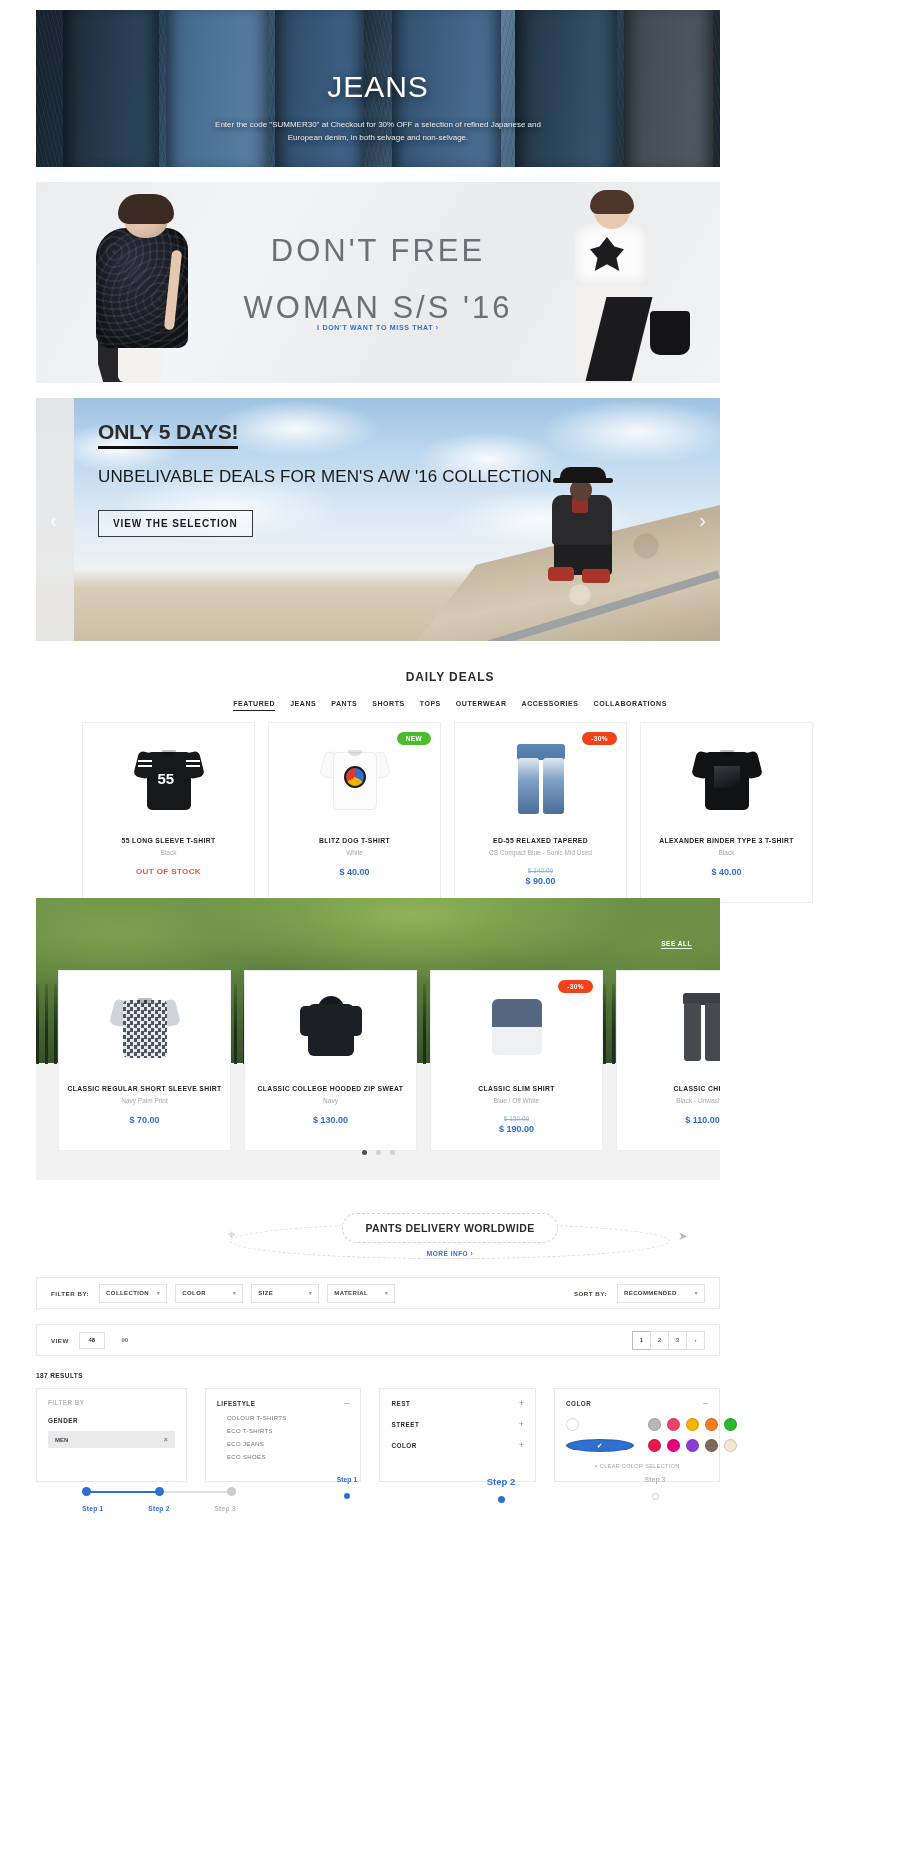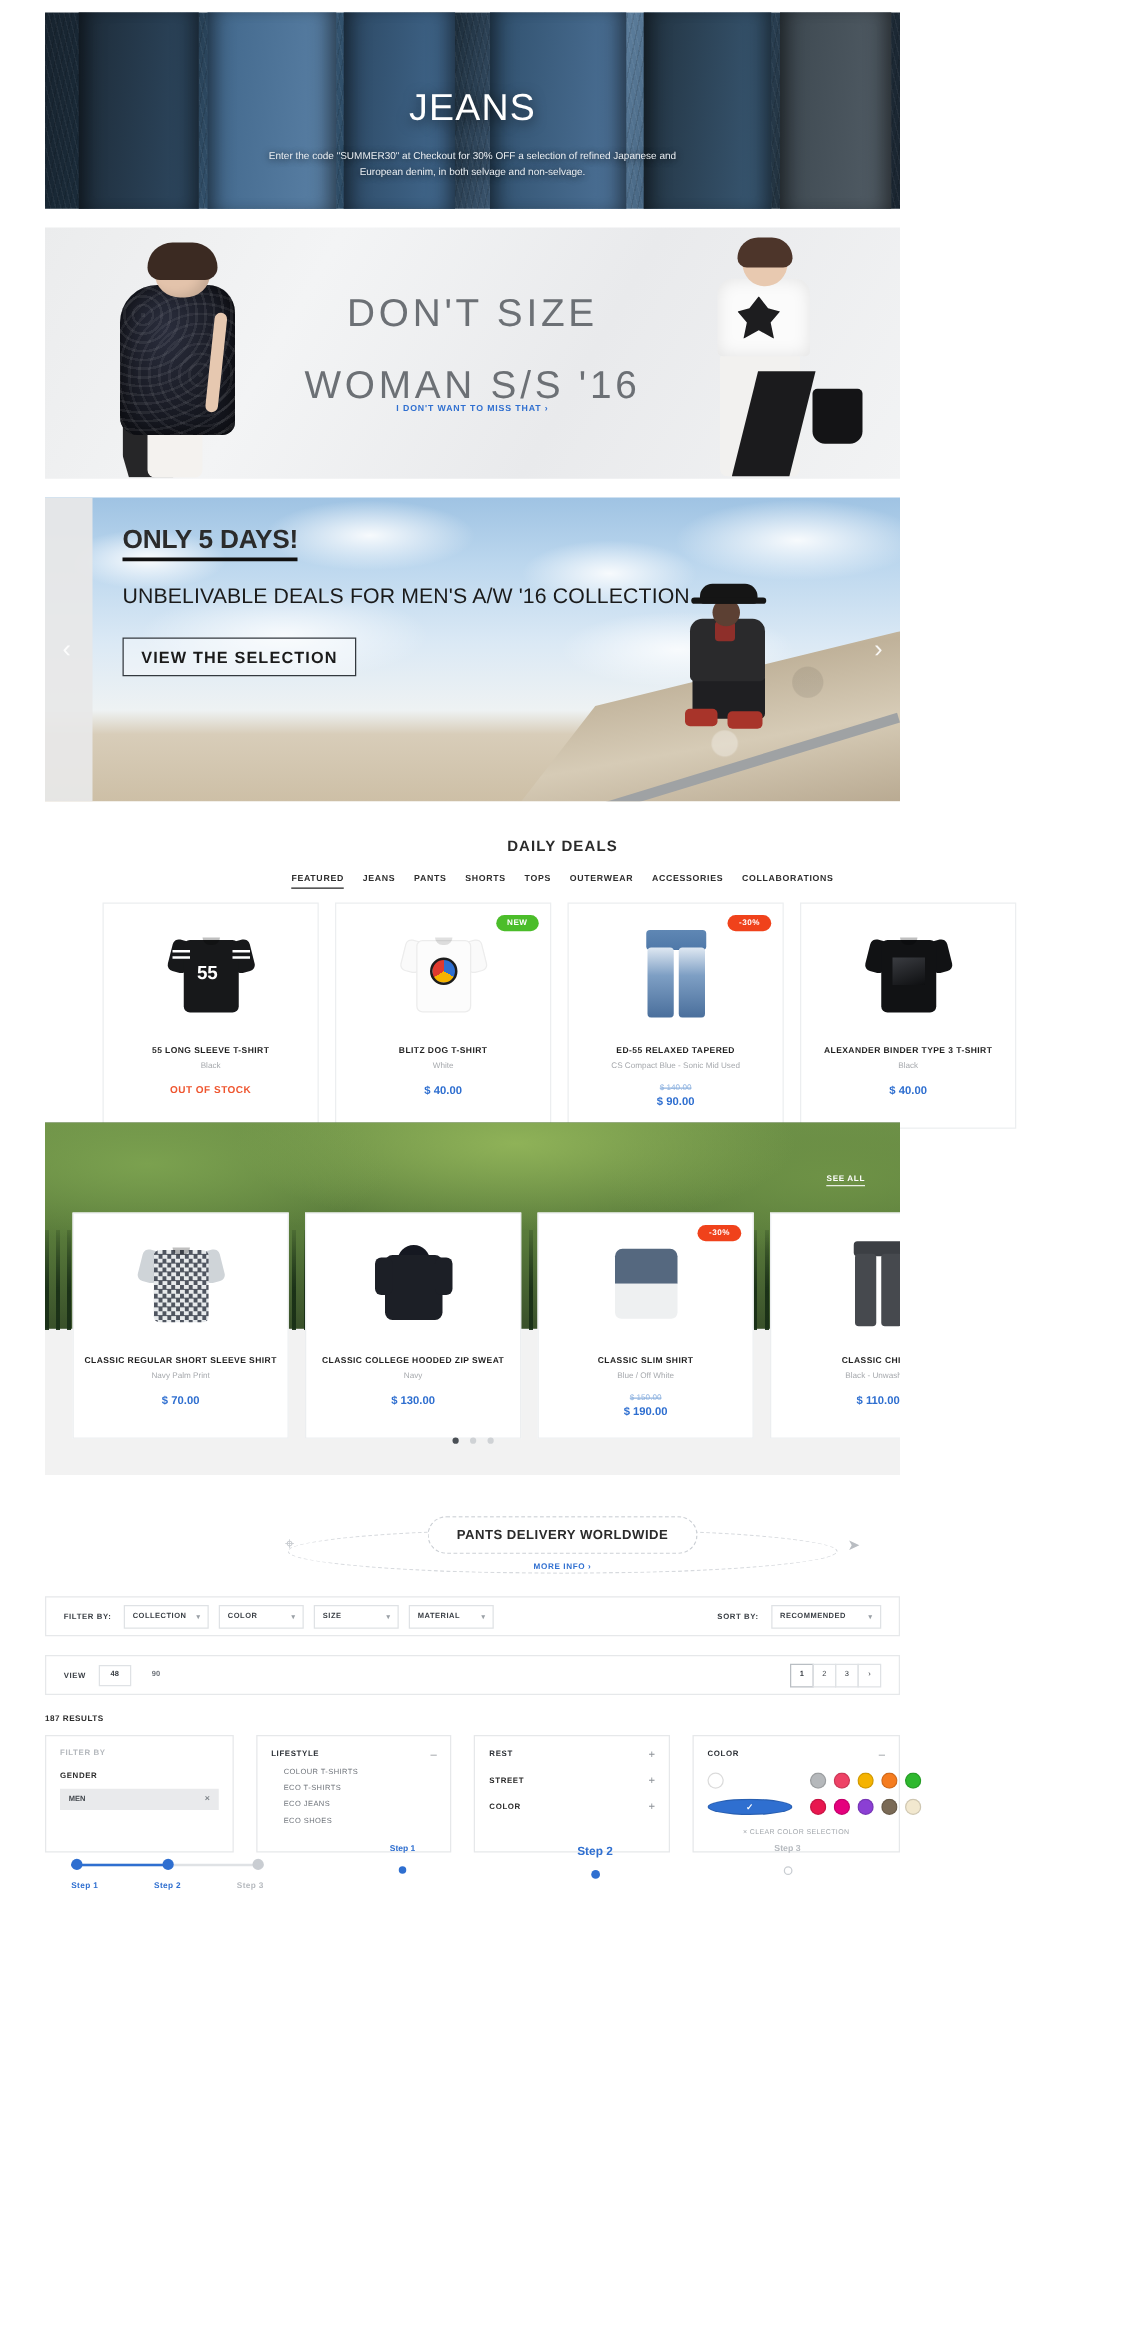--- a/index.html
+++ b/index.html
@@ -110,21 +110,21 @@
   .man .jacket{position:absolute; left:14px; top:28px; width:60px; height:50px; background:#2a2a2c; border-radius:10px 10px 4px 4px;}
   .man .scarf{position:absolute; left:34px; top:30px; width:16px; height:16px; background:#8e2f2a; border-radius:3px;}
   .man .legs{position:absolute; left:16px; top:72px; width:58px; height:36px; background:#1f1f22; border-radius:4px;}
   .man .boot1{position:absolute; left:10px; top:100px; width:26px; height:14px; background:#a8342a; border-radius:4px;}
   .man .boot2{position:absolute; left:44px; top:102px; width:28px; height:14px; background:#a8342a; border-radius:4px;}
   .deal-strip { position:absolute; left:0; top:0; width:38px; height:100%; background:rgba(232,232,232,.94); }
   .deal-body { position:absolute; left:62px; top:22px; }
   .deal-h1 { font-size:21px; font-weight:800; letter-spacing:-.2px; border-bottom:3px solid #111; display:inline-block; padding-bottom:2px;}
   .deal-h2 { margin-top:16px; font-size:17px; font-weight:400; line-height:1.38; letter-spacing:.1px; color:#1a1a1a;text-align:right;}
   .deal-btn { margin-top:22px; display:inline-block; border:1px solid #33393f; background:rgba(255,255,255,.35);
-    padding:7px 14px; font-size:13px; font-weight:700; letter-spacing:.9px; color:#1b1b1b;}
+    padding:7px 14px; font-size:10px; font-weight:700; letter-spacing:.9px; color:#1b1b1b;}
   .car-arrow { position:absolute; top:50%; transform:translateY(-50%); font-size:20px; color:#fff; opacity:.9; }
   .car-arrow.left { left:14px; } .car-arrow.right { right:14px; }
 
   
   .dd-title { position:absolute; left:0; right:0; top:670px; text-align:center;
     font-size:12px; font-weight:700; letter-spacing:.9px; }
   .dd-tabs { position:absolute; left:0; right:0; top:700px; display:flex; justify-content:center; gap:15px; }
   .dd-tab { font-size:7px; font-weight:700; letter-spacing:.55px; color:#2d2d2d; padding-bottom:3px; }
   .dd-tab.active { border-bottom:1.5px solid #222; }
 
@@ -239,21 +239,21 @@
   .f-item { margin-top:7px; font-size:6px; color:#6e737a; letter-spacing:.35px; padding-left:10px;}
   .f-row { margin-top:12px; display:flex; align-items:center; justify-content:space-between; }
   .f-row .lab { font-size:6.3px; font-weight:700; letter-spacing:.5px; }
   .swatches { margin-top:10px; display:grid; grid-template-columns: repeat(6, 1fr); gap:8px 6px; }
   .sw { width:13px; height:13px; border-radius:50%; border:1px solid rgba(0,0,0,.14); position:relative;}
   .sw.sel:after { content:"✓"; position:absolute; inset:0; display:flex; align-items:center; justify-content:center;
     color:#fff; font-size:7px; font-weight:700;}
   .clearsel { margin-top:11px; text-align:center; font-size:5.6px; color:#a2a7ac; letter-spacing:.3px;}
 
   
-  .steppers { position:absolute; left:23px; top:1476px; width:684px; display:flex; }
+  .steppers { position:absolute; left:48px; top:1476px; width:684px; display:flex; }
   .step-col { flex:1; position:relative; }
   .s1 { padding:0 34px; }
   .track { position:relative; height:4px; margin-top:14px; }
   .track .line { position:absolute; left:0; right:0; top:1px; height:2px; background:#dfe2e5; }
   .track .fill { position:absolute; left:0; width:50%; top:1px; height:2px; background:#2f6fd0; }
   .knob { position:absolute; top:-3px; width:9px; height:9px; border-radius:50%; background:#2f6fd0; }
   .knob.off { background:#c9cdd2; }
   .slabels { display:flex; justify-content:space-between; margin-top:11px; }
   .slab { font-size:6.6px; font-weight:700; color:#2f6fd0; letter-spacing:.3px;}
   .slab.off { color:#b6babf; }
@@ -299,21 +299,21 @@
     </div>
     <div class="fig-right">
       <div class="pants"></div>
         <div class="tee"></div>
         <div class="print"></div>
       <div class="head"></div>
         <div class="hair"></div>
         <div class="bag"></div>
     </div>
     <div class="w-text">
-      <div class="w-line">DON'T SIZE</div>
+      <div class="w-line">DON'T FREE</div>
       <div class="w-line">WOMAN S/S '16</div>
     </div>
     <div class="w-link">I DON'T WANT TO MISS THAT  ›</div>
   </div>
 
   <div class="banner-deal">
     <div class="clouds"></div>
     <div class="roof"></div>
     <div class="roof-edge"></div>
     <div class="man">

